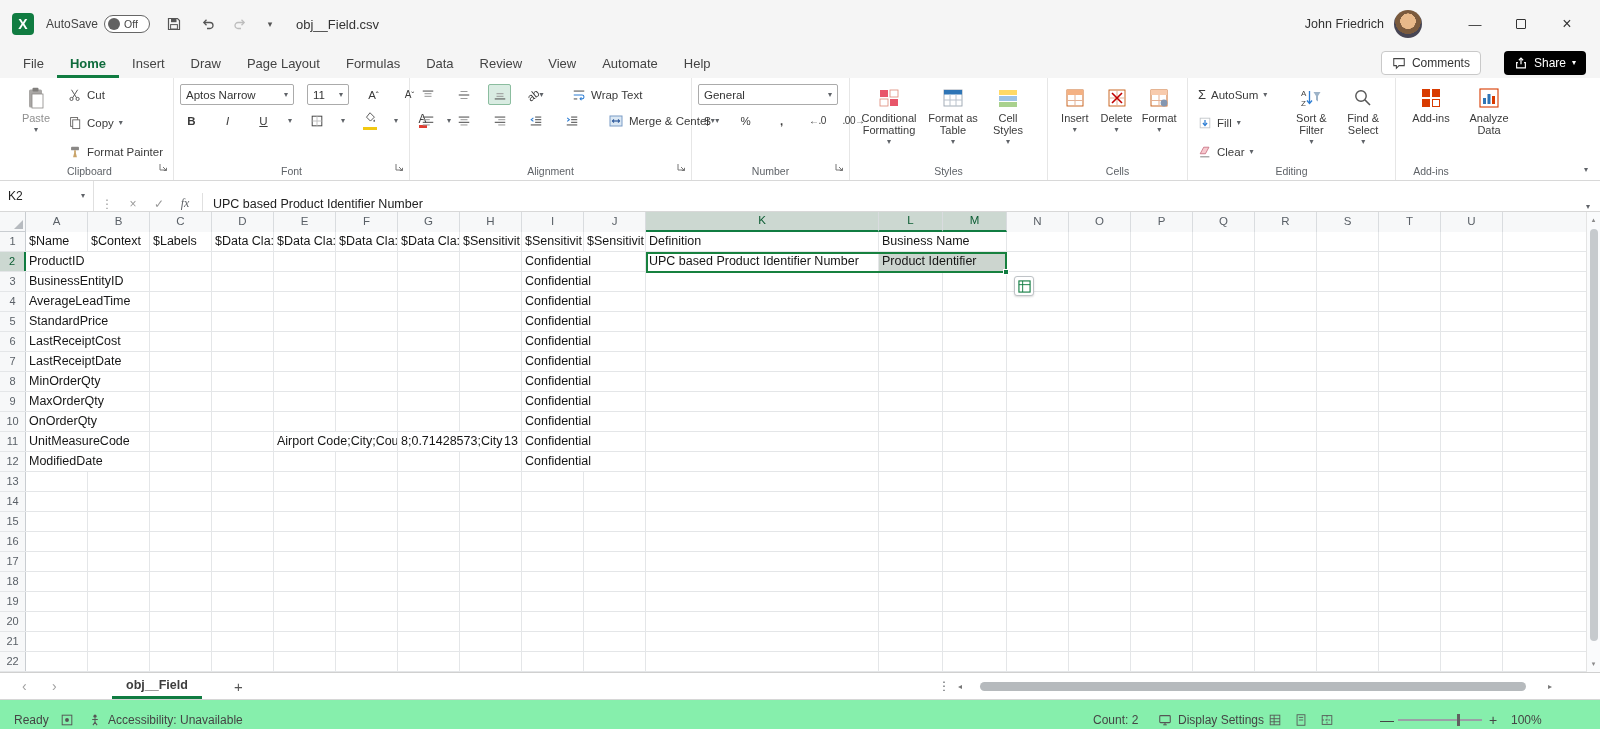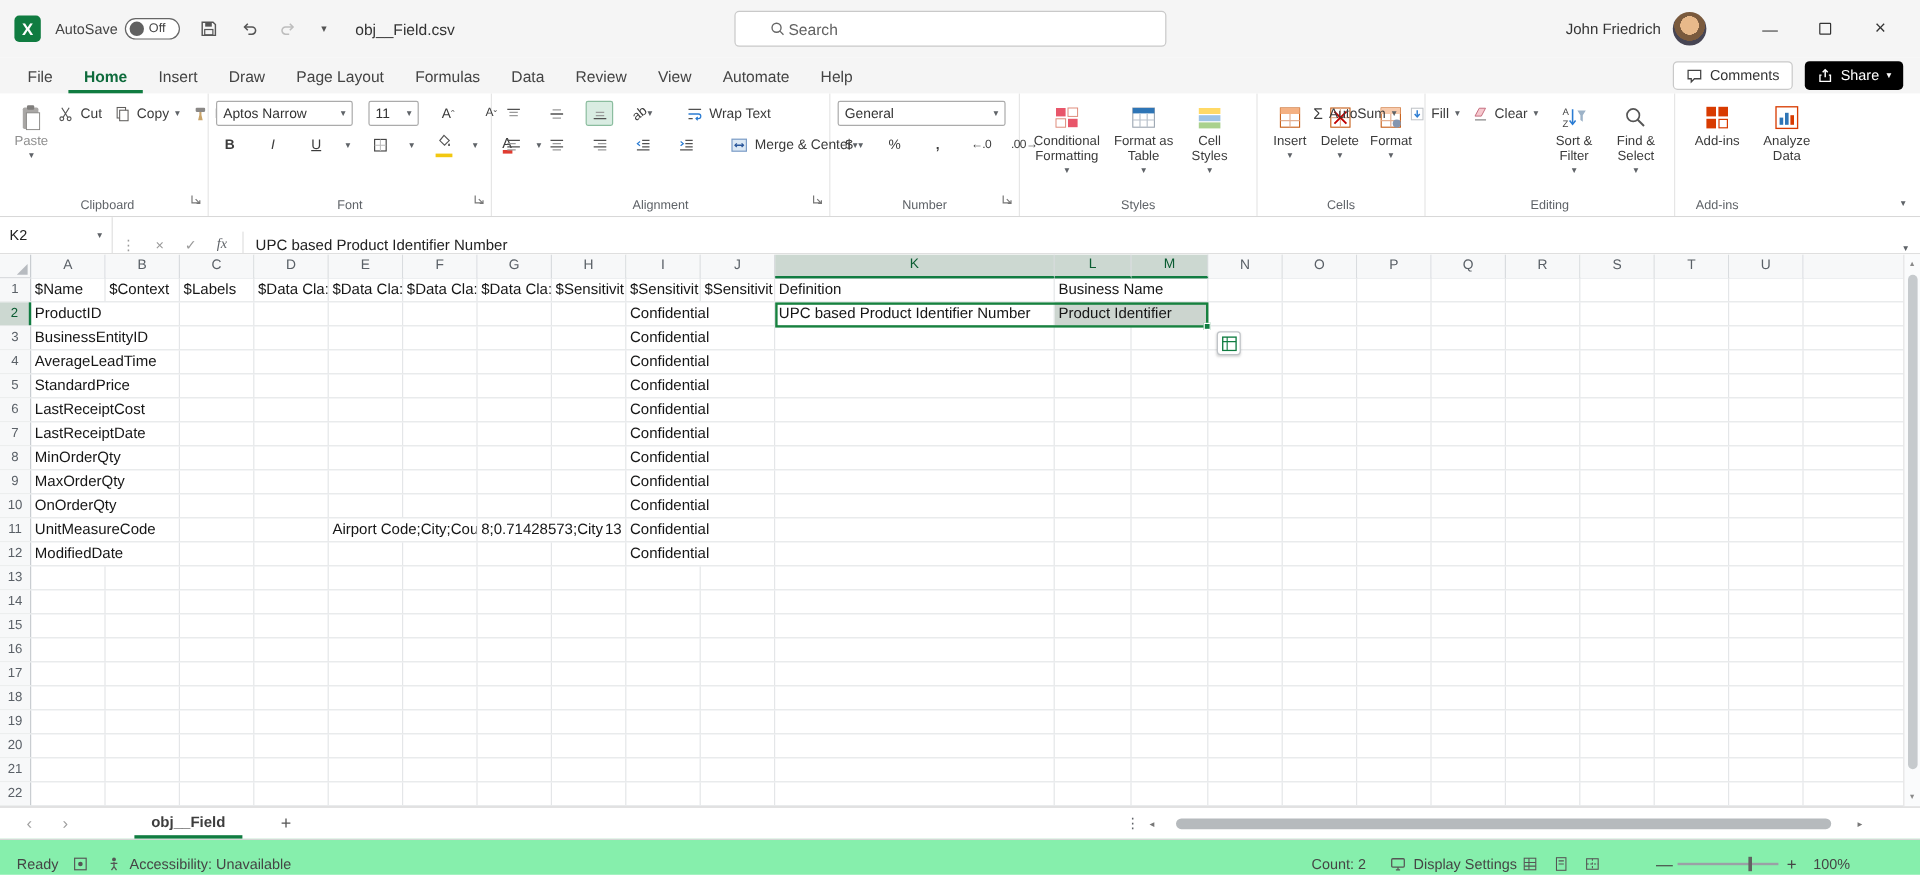--- a/index.html
+++ b/index.html
@@ -28,21 +28,21 @@
   .avatar { width:28px; height:28px; border-radius:50%;
       background: radial-gradient(circle at 50% 40%, #e8b98a 0 35%, #7a5a3d 36% 58%, #474553 59% 100%); }
   .winbtns { right:10px; }
   .winbtn { width:46px; height:48px; display:flex; align-items:center; justify-content:center; font-size:13px; color:#333; }
   .max-glyph { width:10px; height:10px; border:1.2px solid #333; border-radius:1px; }
 
   
   .tabsrow { height:30px; background:#f5f5f5; flex:none; position:relative; display:flex; align-items:stretch; padding-left:10px; }
   .rtab { padding:0 13px; font-size:13px; color:#444; display:flex; align-items:center; }
   .rtab.active { color:#0e6b3c; box-shadow: inset 0 -3px 0 #107c41; font-weight:600; }
-  .top-actions { position:absolute; right:14px; top:3px; display:flex; gap:10px; }
+  .top-actions { position:absolute; right:14px; top:3px; display:flex; gap:23px; }
   .comments-btn { height:24px; border:1px solid #c9c9c9; border-radius:4px; background:#fff; display:flex;
       align-items:center; gap:6px; padding:0 10px; font-size:12px; color:#333; }
   .share-btn { height:24px; border-radius:4px; background:#000000; display:flex; align-items:center; gap:6px;
       padding:0 10px; font-size:12px; color:#fff; }
 
   
   .ribbon { height:103px; background:#fff; border-bottom:1px solid #d8d8d8; flex:none; display:flex; padding-left:6px; position:relative; }
   .rgroup { position:relative; border-right:1px solid #e6e6e6; padding:6px 6px 18px 6px; display:flex; flex:none; }
   .glabel { position:absolute; bottom:3px; left:0; right:0; text-align:center; font-size:10.5px; color:#5f6368; }
   .glauncher { position:absolute; bottom:4px; right:5px; }
@@ -52,21 +52,21 @@
   .fbtn { width:23px; height:21px; display:flex; align-items:center; justify-content:center; font-size:11.5px; color:#3b3b3b; }
   .fbtn.sel { background:#d9ece2; border:1px solid #8bbd9f; border-radius:2px; }
   .combo { height:21px; border:1px solid #ababab; border-radius:2px; background:#fff; display:flex; align-items:center;
       justify-content:space-between; padding:0 5px; font-size:11.5px; color:#333; }
   .chev { font-size:8px; color:#5f6368; line-height:8px; }
   .bigbtn { display:flex; flex-direction:column; align-items:center; padding-top:2px; gap:2px;
       font-size:11px; color:#3b3b3b; line-height:12px; text-align:center; }
   .bigbtn .lbl { display:block; white-space:normal; }
   .paste-big { width:48px; }
   .paste-big .lbl { color:#8f8f8f; }
-  .clip-col { display:flex; flex-direction:row; justify-content:flex-end; gap:2px; margin-left:4px; }
+  .clip-col { display:flex; flex-direction:column; justify-content:space-between; gap:2px; margin-left:4px; }
   .bld { font-weight:bold; } .ita { font-style:italic; } .und { text-decoration:underline; }
   .fc { border-bottom:3px solid #e03c31; line-height:12px; font-size:12px; }
   .fillc { border-bottom:3px solid #f2c811; line-height:12px; }
   .sigma { font-size:13px; }
   .orient { transform:rotate(-38deg); display:inline-block; font-size:11px; color:#3b3b3b; }
   .deci { font-size:10px; letter-spacing:-0.5px; }
   .ribbon-collapse { position:absolute; right:12px; bottom:6px; }
 
   
   .fbar { height:31px; background:#fff; border-bottom:1px solid #d8d8d8; flex:none; display:flex; align-items:flex-end; position:relative; }
@@ -176,27 +176,20 @@
       <svg class="i16" viewBox="0 0 16 16">
           <path d="M12 6.5H6a3 3 0 00-3 3 3 3 0 003 3h3" fill="none" stroke="#bdbdbd" stroke-width="1.3"></path>
           <path d="M9.5 3.8l2.7 2.7-2.7 2.7" fill="none" stroke="#bdbdbd" stroke-width="1.3"></path>
         </svg>
     </div>
     <div class="tb-abs qat-btn qat-chev">
         <span>▾</span>
       </div>
     <div class="tb-abs doc-title">obj__Field.csv</div>
 
-    <div class="tb-abs searchbox">
-      <svg class="i14" viewBox="0 0 16 16">
-          <circle cx="7" cy="7" r="4.3" fill="none" stroke="#666" stroke-width="1.3"></circle>
-          <line x1="10.2" y1="10.2" x2="13.6" y2="13.6" stroke="#666" stroke-width="1.3"></line>
-        </svg>
-      <span class="search-txt">Search</span>
-    </div>
 
     <div class="tb-abs account">
       <span>John Friedrich</span>
       <span class="avatar"></span>
     </div>
     <div class="tb-abs winbtns">
       <div class="winbtn">
           <span>—</span>
         </div>
       <div class="winbtn">

